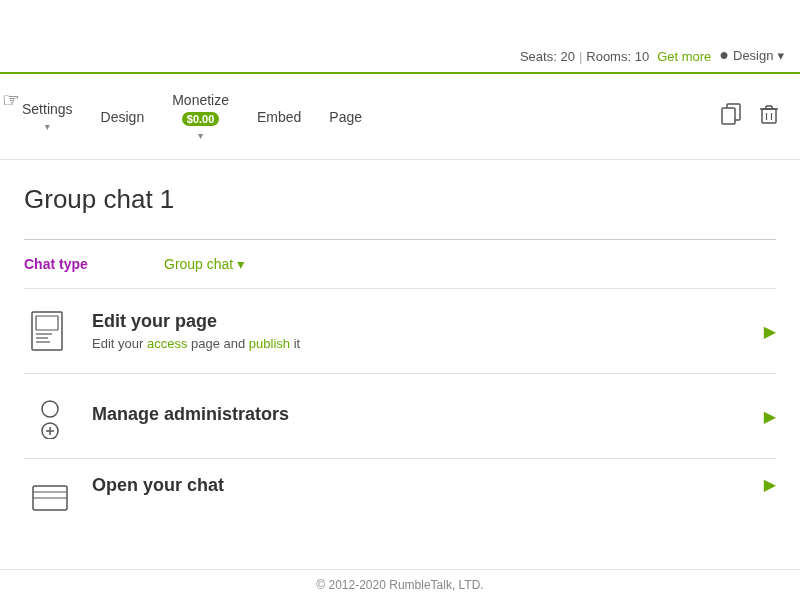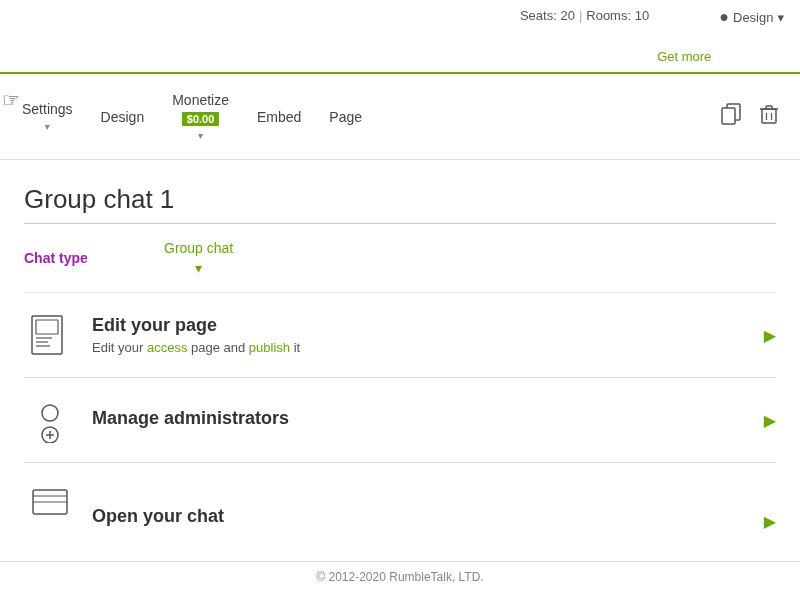--- a/index.html
+++ b/index.html
@@ -1,21 +1,21 @@
 <!DOCTYPE html>
 <html><head>
   <meta charset="utf-8">
   <style>
     * { box-sizing: border-box; margin: 0; padding: 0; }
     body { font-family: Arial, sans-serif; font-size: 14px; color: #333; background: #fff; width: 800px; height: 600px; overflow: hidden; }
 
     
     .top-bar {
       display: flex;
-      align-items: flex-start;
+      align-items: flex-end;
       justify-content: flex-end;
       padding: 8px 16px;
       border-bottom: 2px solid #6aaa00;
       font-size: 13px;
       color: #555;
       gap: 8px;
     }
     .top-bar-info { display: flex; align-items: center; gap: 4px; }
     .top-bar .get-more { color: #6aaa00; font-weight: normal; cursor: pointer; text-decoration: none; margin-top: 41px; }
     .top-bar .user-section { display: flex; align-items: center; gap: 4px; cursor: pointer; }
@@ -37,51 +37,51 @@
       color: #444;
       display: flex;
       align-items: center;
       gap: 4px;
       position: relative;
       flex-direction: column;
     }
     .nav-badge {
       background: #6aaa00;
       color: #fff;
-      border-radius: 1px;
+      border-radius: 7px;
       padding: 1px 5px;
       font-size: 11px;
       font-weight: bold;
     }
     .nav-arrow { font-size: 10px; color: #888; }
     .nav-actions { display: flex; align-items: center; gap: 8px; padding: 0 8px; }
     .nav-action-btn {
       cursor: pointer;
       padding: 4px;
       color: #555;
       font-size: 18px;
       border: none;
       background: none;
     }
     .cursor-hand { position: absolute; left: 0; top: 80px; font-size: 18px; z-index: 10; }
 
     
     .main-content { padding: 24px 24px 16px 24px; }
-    .page-title { font-size: 26px; font-weight: 400; color: #333; margin-bottom: 8px; }
+    .page-title { font-size: 26px; font-weight: 400; color: #333; margin-bottom: 24px; }
 
     
     .settings-section { border-top: 1px solid #ccc; }
     .setting-row {
       display: flex;
       align-items: center;
       padding: 16px 0;
       border-bottom: 1px solid #e0e0e0;
     }
     .setting-label { width: 140px; font-weight: bold; font-size: 14px; color: #a21caf; flex-shrink: 0; }
-    .setting-value { color: #6aaa00; display: flex; align-items: center; gap: 4px; cursor: pointer; font-size: 14px; flex-direction: column; }
+    .setting-value { color: #6aaa00; display: flex; align-items: center; gap: 4px; cursor: pointer; font-size: 14px; }
 
     
     .list-item {
       display: flex;
       align-items: center;
       padding: 16px 0;
       border-bottom: 1px solid #e0e0e0;
       gap: 16px;
       cursor: pointer;
     }
@@ -99,35 +99,35 @@
     .list-item-desc .highlight { color: #6aaa00; }
     .list-item-desc strong { font-weight: bold; color: #333; }
     .list-item-arrow { color: #6aaa00; font-size: 16px; margin-left: auto; flex-shrink: 0; }
 
     
     .icon-svg { width: 46px; height: 46px; }
 
     
     .footer {
       position: absolute;
-      bottom: 8px;
+      bottom: 0;
       left: 0;
       right: 0;
       text-align: center;
       padding: 8px;
       font-size: 12px;
       color: #888;
       border-top: 1px solid #e0e0e0;
       background: #fff;
     }
 
     
     .partial-item {
       display: flex;
-      align-items: flex-end;
+      align-items: flex-start;
       padding: 16px 0 8px 0;
       gap: 16px;
     }
   </style>
 </head>
 <body>
 
 <div class="top-bar">
   <span class="top-bar-info">
     <span>Seats: 20</span>

